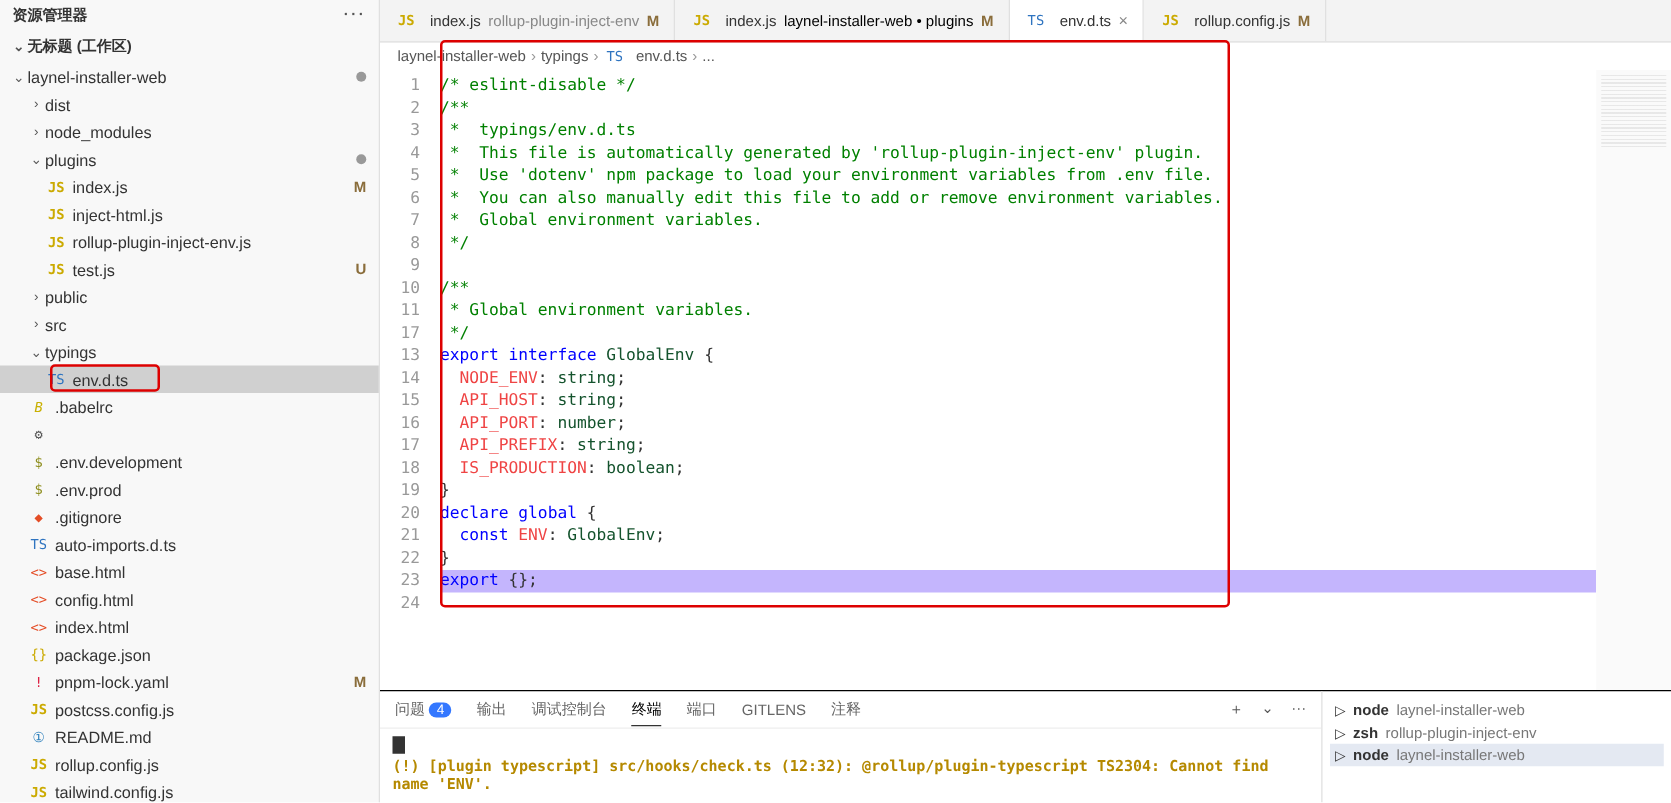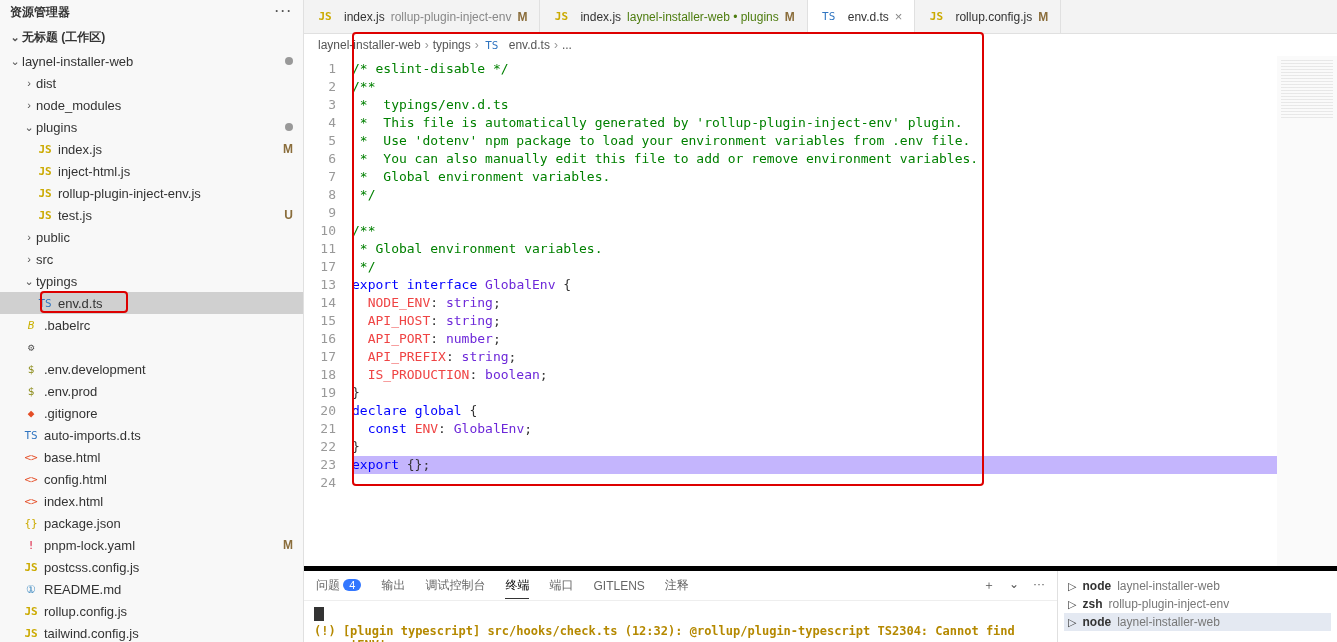--- a/index.html
+++ b/index.html
@@ -49,28 +49,28 @@
     
     .editor-wrap { flex: 1; display: flex; position: relative; min-height: 0; }
     .editor-highlight { position: absolute; border: 2px solid #d00; border-radius: 4px; left: 352px; top: 32px; width: 632px; height: 454px; pointer-events: none; z-index: 10; }
     .gutter { width: 48px; text-align: right; color: #999; font-family: "Menlo", monospace; font-size: 13px; padding-top: 4px; }
     .gutter div { padding-right: 16px; height: 18px; line-height: 18px; }
     .code { flex: 1; font-family: "Menlo", monospace; font-size: 13px; padding-top: 4px; white-space: pre; overflow: hidden; }
     .code-line { height: 18px; line-height: 18px; }
     .code-line.hl { background: #c4b5fd; }
     .tok-comment { color: #008000; }
     .tok-keyword { color: #0000ff; }
-    .tok-type { color: #6d28d9; }
+    .tok-type { color: #14532d; }
     .tok-prop { color: #ef4444; }
     
     .minimap { width: 60px; background: #fafafa; position: relative; }
     .minimap-thumb { position: absolute; top: 4px; left: 4px; width: 52px; height: 60px; background: repeating-linear-gradient(#ccc, #ccc 1px, transparent 1px, transparent 3px); opacity: .4; }
     
     
-    .panel { height: 76px; border-top: 5px solid #000000; display: flex; }
+    .panel { height: 90px; border-top: 1px solid #000000; display: flex; }
     .panel-main { flex: 1; display: flex; flex-direction: column; min-width: 0; }
     .panel-tabs { display: flex; align-items: center; padding: 6px 12px; gap: 20px; font-size: 12px; border-bottom: 1px solid #eee; }
     .panel-tab { color: #666; cursor: pointer; }
     .panel-tab.active { color: #000; border-bottom: 1px solid #333; padding-bottom: 4px; margin-bottom: -5px; }
     .badge-count { background: #37f; color: #fff; border-radius: 8px; padding: 0 6px; font-size: 11px; }
     .panel-actions { margin-left: auto; display: flex; gap: 14px; color: #555; }
     .terminal-body { flex: 1; font-family: "Menlo", monospace; font-size: 12px; padding: 6px 10px; overflow: hidden; }
     .term-cursor { display: inline-block; width: 10px; height: 14px; background: #333; }
     .term-warn { color: #b58900; font-weight: bold; }
     
@@ -213,21 +213,21 @@
   <div class="tabs" id="tabs">
       <div class="tab">
         <span class="file-icon icon-js">JS</span>
         <span>index.js</span>
         <span style="color:#888">rollup-plugin-inject-env</span>
         <span class="m-badge">M</span>
       </div>
       <div class="tab">
         <span class="file-icon icon-js">JS</span>
         <span>index.js</span>
-        <span style="color:#4d7c0f">laynel-installer-web • plugins</span>
+        <span style="color:#000000">laynel-installer-web • plugins</span>
         <span class="m-badge">M</span>
       </div>
       <div class="tab active">
         <span class="file-icon icon-ts">TS</span>
         <span>env.d.ts</span>
         <span class="close">×</span>
       </div>
       <div class="tab">
         <span class="file-icon icon-js">JS</span>
         <span>rollup.config.js</span>

